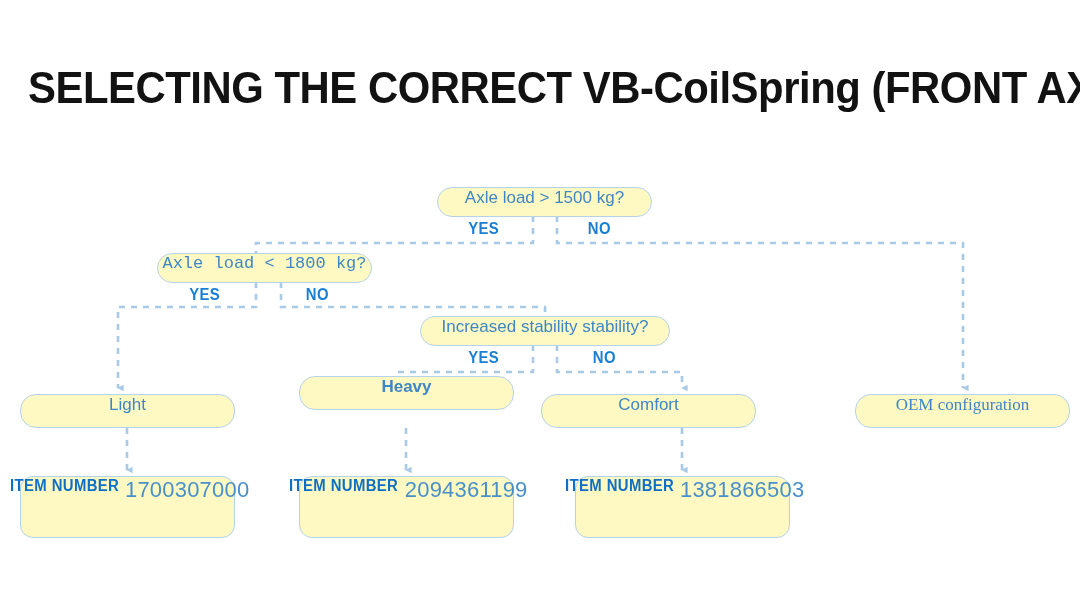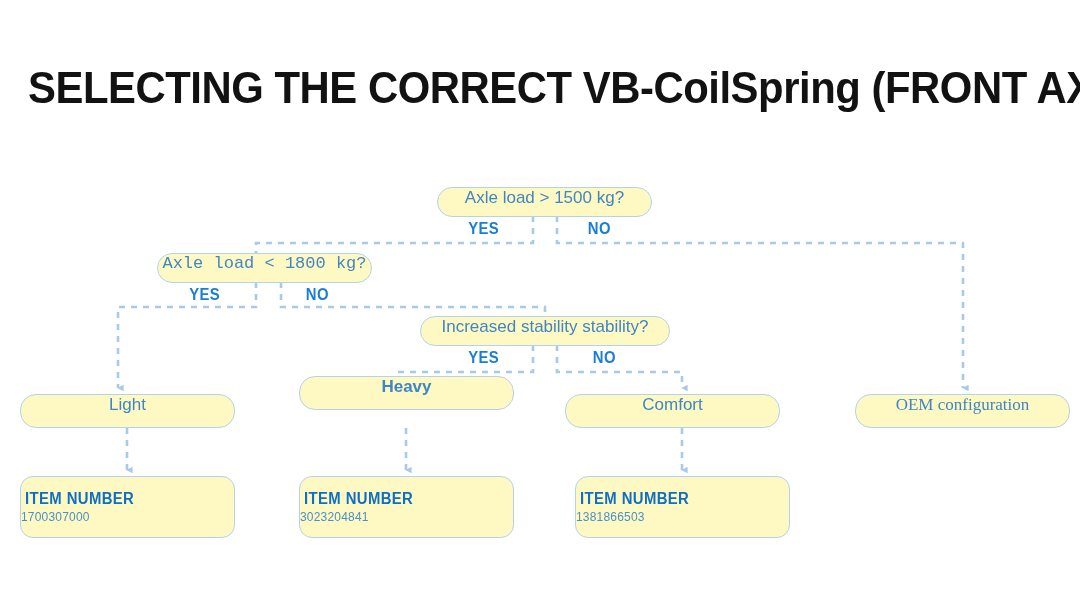--- a/index.html
+++ b/index.html
@@ -60,33 +60,33 @@
     border-radius: 16px;
     height: 30px;
   }
   .node.result {
     border-radius: 16px;
     height: 34px;
   }
   .node.item {
     border-radius: 13px;
     height: 62px;
-    flex-direction: column;
+    flex-direction: row;
     justify-content: center;
     gap: 2px;
   }
   .item-title {
     font-weight: bold;
     font-size: 16px;
     letter-spacing: 0.4px;
     color: #0e6fc4;
     transform: scaleX(0.93);
   }
   .item-value {
-    font-size: 12px;
+    font-size: 22px;
     color: #4a90c8;
     letter-spacing: 0.2px;
   }
 
   
   .branch-label {
     position: absolute;
     font-weight: bold;
     font-size: 16px;
     letter-spacing: 0.4px;
@@ -144,31 +144,31 @@
 </div>
 <div class="branch-label" style="left:467px; top:349px;">YES</div>
 <div class="branch-label" style="left:592px; top:349px;">NO</div>
 
 <div class="node result" style="left:20px; top:394px; width:215px;">
   <span>Light</span>
 </div>
 <div class="node result" style="left:299px; top:376px; width:215px;font-weight:bold;">
   <span>Heavy</span>
 </div>
-<div class="node result" style="left:565px; top:394px; width:215px;">
+<div class="node result" style="left:541px; top:394px; width:215px;">
   <span>Comfort</span>
 </div>
 <div class="node result" style="left:855px; top:394px; width:215px;font-family:Liberation Serif, serif;">
   <span>OEM configuration</span>
 </div>
 
 <div class="node item" style="left:20px; top:476px; width:215px;">
   <span class="item-title">ITEM NUMBER</span>
   <span class="item-value">1700307000</span>
 </div>
 <div class="node item" style="left:299px; top:476px; width:215px;">
   <span class="item-title">ITEM NUMBER</span>
-  <span class="item-value">3023204841</span>
+  <span class="item-value">2094361199</span>
 </div>
 <div class="node item" style="left:575px; top:476px; width:215px;">
   <span class="item-title">ITEM NUMBER</span>
   <span class="item-value">1381866503</span>
 </div>
 
 </body></html>

